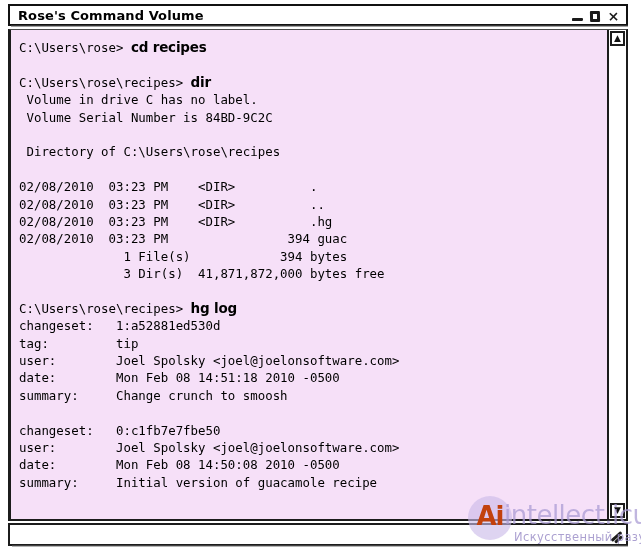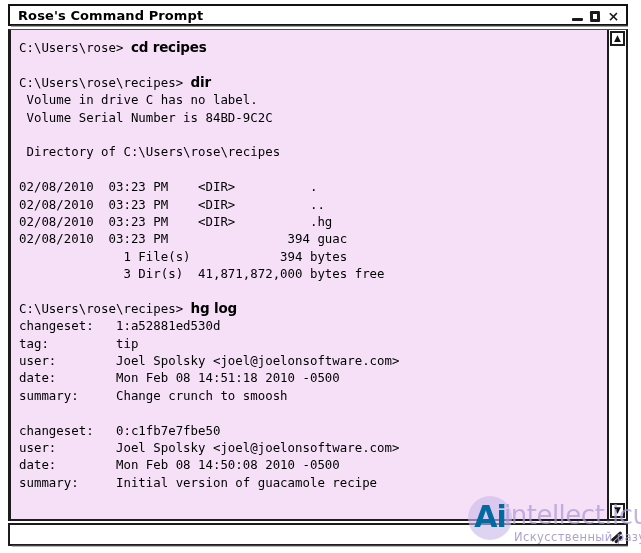--- a/index.html
+++ b/index.html
@@ -259,23 +259,23 @@
   .wm-badge-letter {
     position: absolute;
     left: 0;
     top: 0;
     width: 44px;
     height: 44px;
     display: flex;
     align-items: center;
     justify-content: center;
     font-family: "DejaVu Sans", sans-serif;
-    font-size: 30px;
+    font-size: 26px;
     font-weight: 700;
-    color: #0369a1;
+    color: #c2410c;
     letter-spacing: -1px;
   }
   .wm-title {
     position: absolute;
     left: 36px;
     top: 6px;
     font-family: "DejaVu Sans", sans-serif;
     font-size: 26px;
     font-weight: 400;
     color: #a99ad4;
@@ -296,21 +296,21 @@
     letter-spacing: 0.4px;
   }
 </style>
 </head>
 <body>
 
 <div id="app">
   <div class="window">
 
     <div class="titlebar">
-      <div class="title-text">Rose's Command Prompt</div>
+      <div class="title-text">Rose's Command Volume</div>
       <div class="win-controls">
         <span class="wc wc-min"></span>
         <span class="wc wc-max"></span>
         <span class="wc wc-close">×</span>
       </div>
     </div>
 
     <div class="term-frame">
       <div class="term-screen">
         <div class="term-text" id="term-text"><span class="ln"><span>C:\Users\rose&gt; </span><span class="cmd">cd recipes</span></span><span class="ln blank"><span> </span></span><span class="ln"><span>C:\Users\rose\recipes&gt; </span><span class="cmd">dir</span></span><span class="ln"><span> Volume in drive C has no label.</span></span><span class="ln"><span> Volume Serial Number is 84BD-9C2C</span></span><span class="ln blank"><span> </span></span><span class="ln"><span> Directory of C:\Users\rose\recipes</span></span><span class="ln blank"><span> </span></span><span class="ln"><span>02/08/2010  03:23 PM    &lt;DIR&gt;          .</span></span><span class="ln"><span>02/08/2010  03:23 PM    &lt;DIR&gt;          ..</span></span><span class="ln"><span>02/08/2010  03:23 PM    &lt;DIR&gt;          .hg</span></span><span class="ln"><span>02/08/2010  03:23 PM                394 guac</span></span><span class="ln"><span>              1 File(s)            394 bytes</span></span><span class="ln"><span>              3 Dir(s)  41,871,872,000 bytes free</span></span><span class="ln blank"><span> </span></span><span class="ln"><span>C:\Users\rose\recipes&gt; </span><span class="cmd">hg log</span></span><span class="ln"><span>changeset:   1:a52881ed530d</span></span><span class="ln"><span>tag:         tip</span></span><span class="ln"><span>user:        Joel Spolsky &lt;joel@joelonsoftware.com&gt;</span></span><span class="ln"><span>date:        Mon Feb 08 14:51:18 2010 -0500</span></span><span class="ln"><span>summary:     Change crunch to smoosh</span></span><span class="ln blank"><span> </span></span><span class="ln"><span>changeset:   0:c1fb7e7fbe50</span></span><span class="ln"><span>user:        Joel Spolsky &lt;joel@joelonsoftware.com&gt;</span></span><span class="ln"><span>date:        Mon Feb 08 14:50:08 2010 -0500</span></span><span class="ln"><span>summary:     Initial version of guacamole recipe</span></span></div>

